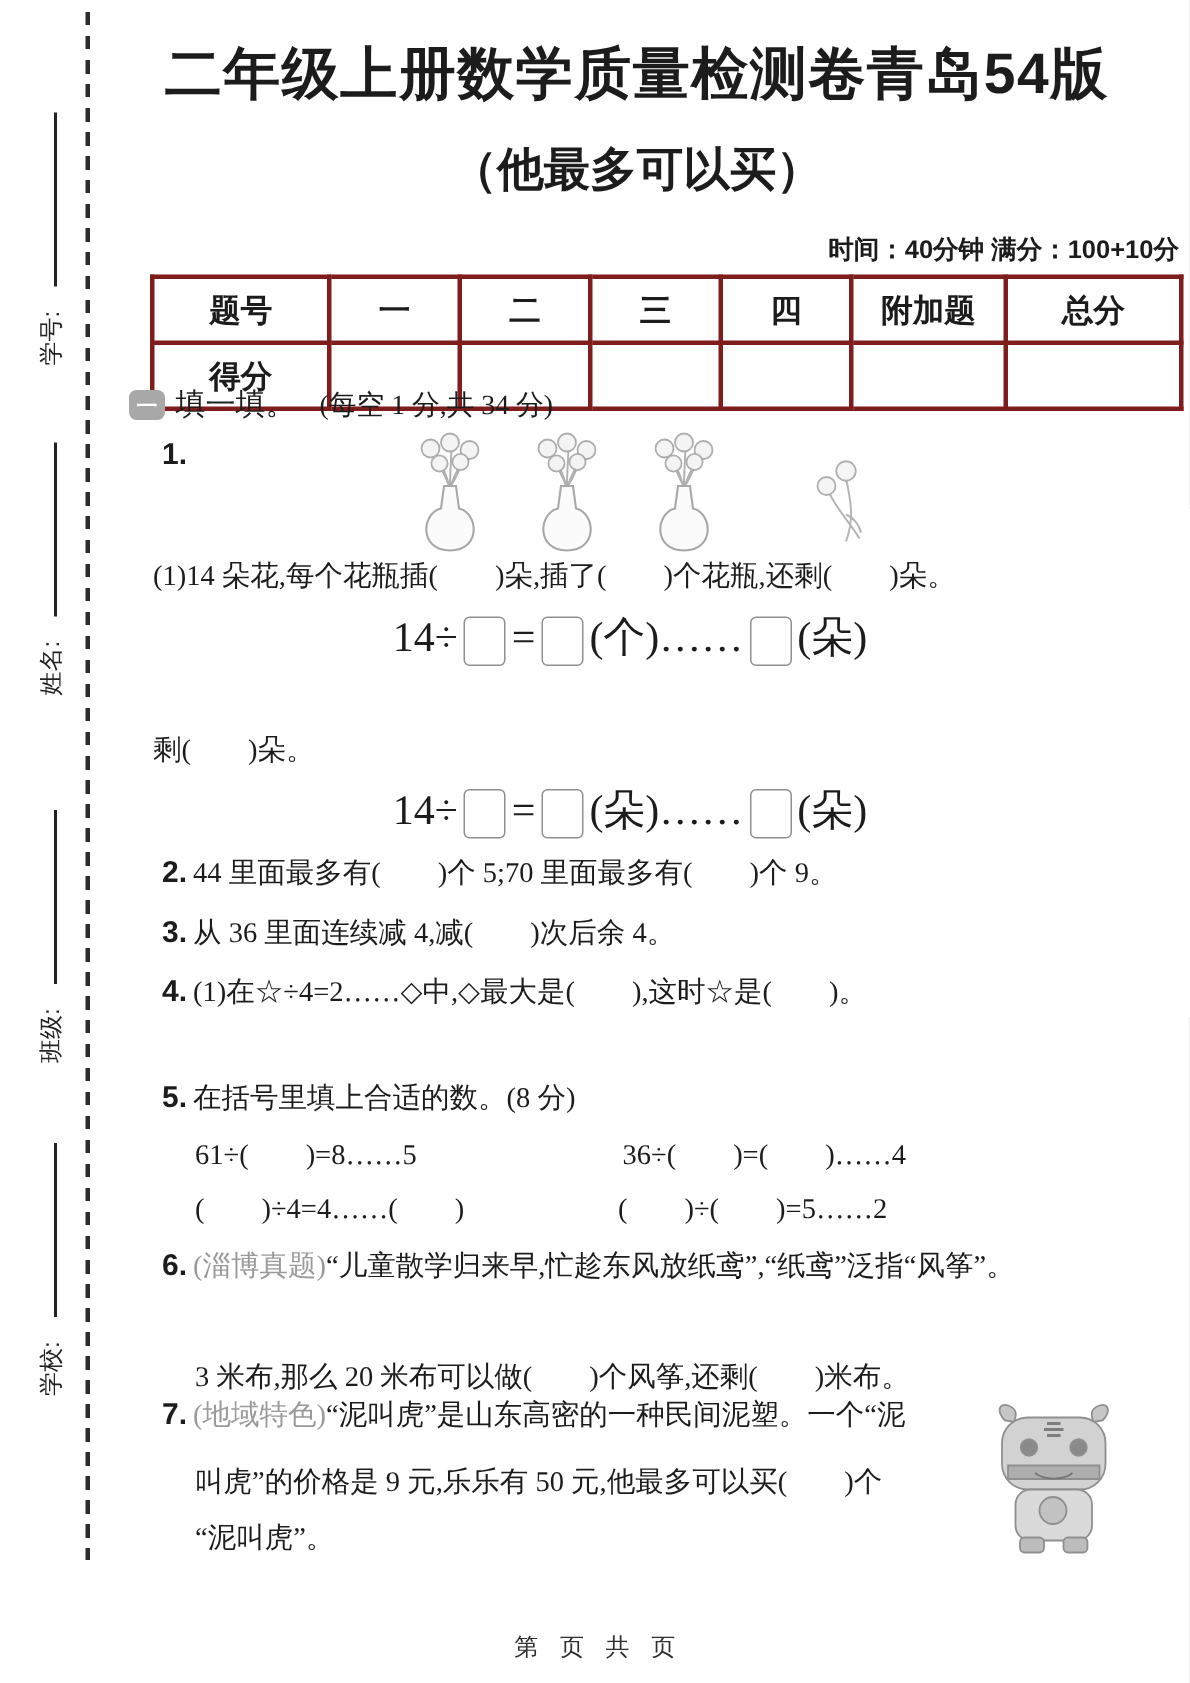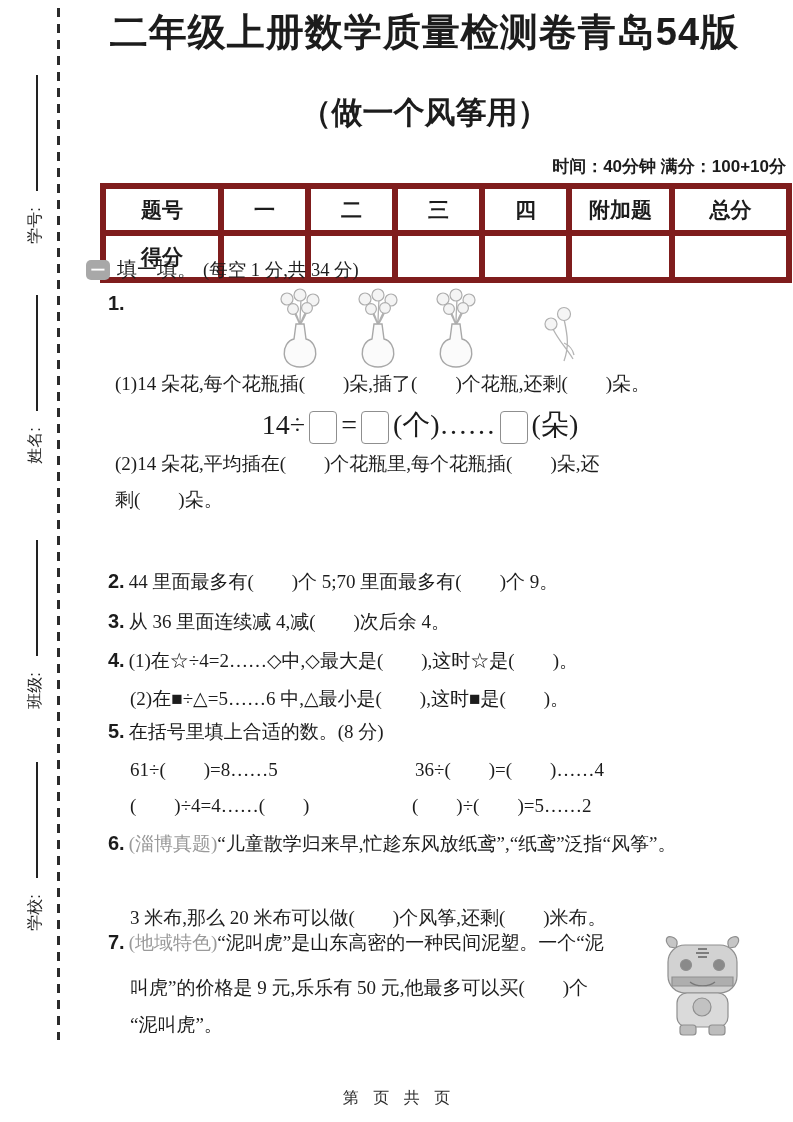--- a/index.html
+++ b/index.html
@@ -11,41 +11,41 @@
 
   
   .dash-line { position:absolute; left:57px; top:8px; width:3px; height:1032px;
     background:repeating-linear-gradient(to bottom,#2b2b2b 0 9px,transparent 9px 16px); }
   .m-group { position:absolute; left:12px; width:46px; height:185px; }
   .m-line { position:absolute; left:24px; top:0; width:2px; height:116px; background:#222; }
   .m-label { position:absolute; top:140px; left:-8px; width:62px; text-align:center;
     transform:rotate(-90deg); font-size:16px; color:#222;
     font-family:"Liberation Sans","DejaVu Sans",sans-serif; }
 
-  .title { position:absolute; top:7px; left:60px; right:4px; text-align:center;
+  .title { position:absolute; top:24px; left:60px; right:4px; text-align:center;
     font-family:"Liberation Sans","DejaVu Sans",sans-serif; font-weight:bold; font-size:38px; letter-spacing:1px; }
   .subtitle { position:absolute; top:92px; left:60px; right:4px; text-align:center;
     font-family:"Liberation Sans","DejaVu Sans",sans-serif; font-weight:bold; font-size:31px; }
   .time-note { position:absolute; top:155px; right:7px; font-size:17px; font-weight:600;
     font-family:"Liberation Sans","DejaVu Sans",sans-serif; }
 
   table.score { position:absolute; top:183px; left:100px; border-collapse:collapse; table-layout:fixed; }
-  table.score td { border:6px solid #7f1d1d; text-align:center; font-weight:bold;
+  table.score td { border:3px solid #7f1d1d; text-align:center; font-weight:bold;
     font-size:21px; height:33px; padding:4px;margin-top:44px; }
 
   .sec-head { position:absolute; top:256px; left:86px; display:flex; align-items:center; }
   .badge { display:inline-block; width:24px; height:20px; border-radius:5px; background:#a8a8a8;
     color:#fff; font-weight:bold; font-size:14px; line-height:20px; text-align:center; margin-right:7px;
     font-family:"Liberation Sans","DejaVu Sans",sans-serif; }
   .sec-title { font-family:"Liberation Sans","DejaVu Sans",sans-serif; font-weight:normal; font-size:20px; }
-  .sec-note { font-size:18.5px; margin-left:6px; }
+  .sec-note { font-size:18.5px; margin-left:16px; }
 
   .qline { position:absolute; left:108px; font-size:19px; white-space:nowrap; }
   .qnum { font-family:"Liberation Sans","DejaVu Sans",sans-serif; font-weight:bold; font-size:20px; margin-right:4px; }
-  .indent { left:115px;text-align:right; }
+  .indent { left:102px;text-align:right; }
   .indent2 { left:130px; }
   .tag { color:#9a9a9a; }
 
   .eq { position:absolute; left:100px; width:640px; text-align:center; font-size:28px; }
   .abox { display:inline-block; width:26px; height:31px; border:1.5px solid #8f8f8f;
     border-radius:4px; vertical-align:middle; margin:0 4px; background:#fff; }
 
   .flowers-row { position:absolute; top:287px; left:272px; display:flex; align-items:flex-end; }
   .flowers-row svg { display:block; }
   .gap22 { margin-right:22px; }
@@ -72,21 +72,21 @@
   <div class="m-group" style="top:540px">
     <div class="m-line"></div>
     <div class="m-label">班级:</div>
   </div>
   <div class="m-group" style="top:762px">
     <div class="m-line"></div>
     <div class="m-label">学校:</div>
   </div>
 
   <div class="title">二年级上册数学质量检测卷青岛54版</div>
-  <div class="subtitle">（做一个风筝用）</div>
+  <div class="subtitle">（他最多可以买）</div>
   <div class="time-note">时间：40分钟  满分：100+10分</div>
 
   <table class="score">
     <colgroup>
       <col style="width:118px">
         <col style="width:87px">
         <col style="width:87px">
         <col style="width:87px">
       <col style="width:87px">
         <col style="width:103px">
@@ -176,41 +176,38 @@
   </div>
 
   <div class="qline indent" style="top:371px">
     <span>(1)14 朵花,每个花瓶插(　　)朵,插了(　　)个花瓶,还剩(　　)朵。</span>
   </div>
 
   <div class="eq" style="top:406px">
     <span>14÷</span><span class="abox"></span><span>=</span><span class="abox"></span><span>(个)……</span><span class="abox"></span><span>(朵)</span>
   </div>
 
-  <div class="qline indent" style="top:451px">
-    <span>(2)14 朵花,平均插在(　　)个花瓶里,每个花瓶插(　　)朵,还</span>
-  </div>
   <div class="qline indent" style="top:487px">
     <span>剩(　　)朵。</span>
   </div>
 
+  <div class="eq" style="top:521px">
+    <span>14÷</span><span class="abox"></span><span>=</span><span class="abox"></span><span>(朵)……</span><span class="abox"></span><span>(朵)</span>
+  </div>
 
   <div class="qline" style="top:569px">
     <span class="qnum">2.</span><span>44 里面最多有(　　)个 5;70 里面最多有(　　)个 9。</span>
   </div>
 
   <div class="qline" style="top:609px">
     <span class="qnum">3.</span><span>从 36 里面连续减 4,减(　　)次后余 4。</span>
   </div>
 
   <div class="qline" style="top:648px">
     <span class="qnum">4.</span><span>(1)在☆÷4=2……◇中,◇最大是(　　),这时☆是(　　)。</span>
-  </div>
-  <div class="qline indent2" style="top:686px">
-    <span>(2)在■÷△=5……6 中,△最小是(　　),这时■是(　　)。</span>
   </div>
 
   <div class="qline" style="top:719px">
     <span class="qnum">5.</span><span>在括号里填上合适的数。(8 分)</span>
   </div>
   <div class="qline" style="top:757px; left:130px">
     <span>61÷(　　)=8……5</span>
   </div>
   <div class="qline" style="top:757px; left:415px">
     <span>36÷(　　)=(　　)……4</span>

